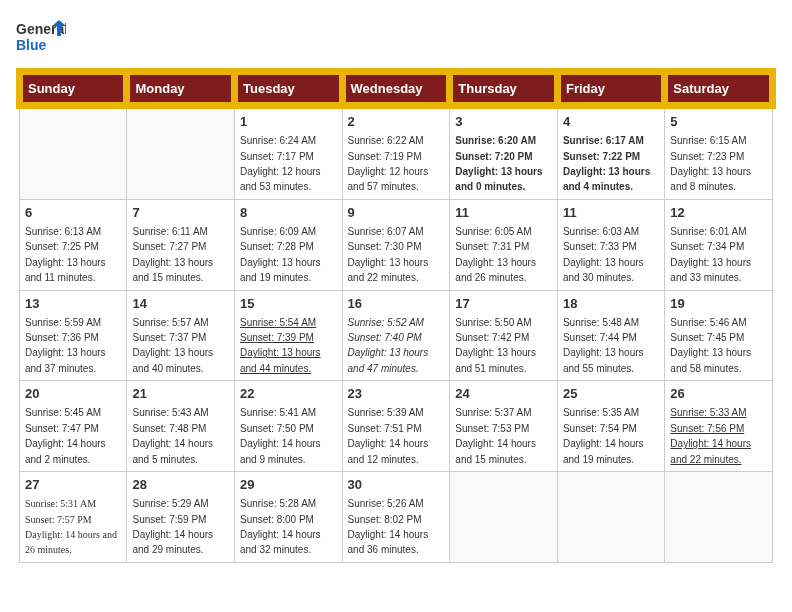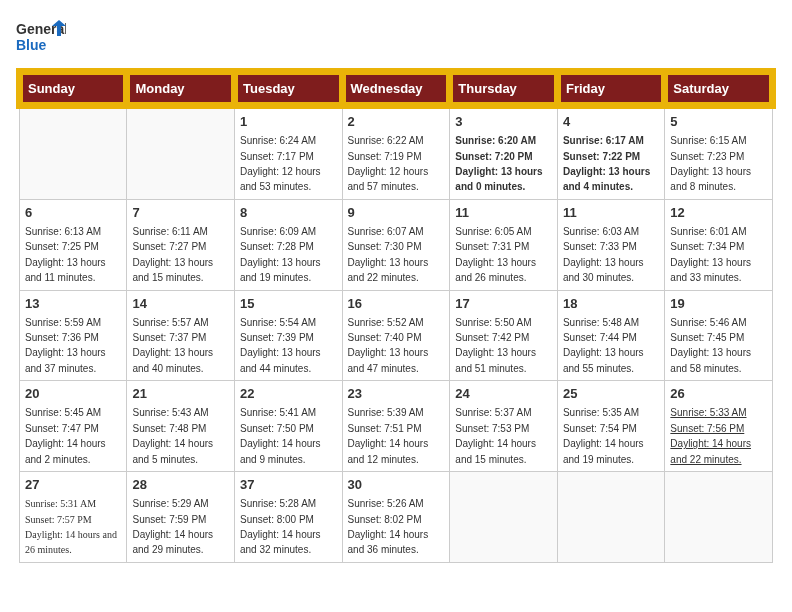--- a/index.html
+++ b/index.html
@@ -145,24 +145,24 @@
 Sunset: 7:34 PM
 Daylight: 13 hours and 33 minutes.</span></td>
       </tr>
       <tr class="week-row">
         <td><span class="day-num">13</span><span class="day-info" style="white-space: pre-line;">Sunrise: 5:59 AM
 Sunset: 7:36 PM
 Daylight: 13 hours and 37 minutes.</span></td>
         <td><span class="day-num">14</span><span class="day-info" style="white-space: pre-line;">Sunrise: 5:57 AM
 Sunset: 7:37 PM
 Daylight: 13 hours and 40 minutes.</span></td>
-        <td><span class="day-num">15</span><span class="day-info" style="white-space: pre-line;">Sunrise: 5:54 AM
+        <td><span class="day-num">15</span><span class="day-info" style="white-space: pre-line; text-decoration: underline;">Sunrise: 5:54 AM
 Sunset: 7:39 PM
 Daylight: 13 hours and 44 minutes.</span></td>
-        <td><span class="day-num">16</span><span class="day-info" style="white-space: pre-line;">Sunrise: 5:52 AM
+        <td><span class="day-num">16</span><span class="day-info" style="white-space: pre-line; font-style: italic;">Sunrise: 5:52 AM
 Sunset: 7:40 PM
 Daylight: 13 hours and 47 minutes.</span></td>
         <td><span class="day-num">17</span><span class="day-info" style="white-space: pre-line;">Sunrise: 5:50 AM
 Sunset: 7:42 PM
 Daylight: 13 hours and 51 minutes.</span></td>
         <td><span class="day-num">18</span><span class="day-info" style="white-space: pre-line;">Sunrise: 5:48 AM
 Sunset: 7:44 PM
 Daylight: 13 hours and 55 minutes.</span></td>
         <td><span class="day-num">19</span><span class="day-info" style="white-space: pre-line;">Sunrise: 5:46 AM
 Sunset: 7:45 PM
@@ -191,21 +191,21 @@
 Sunset: 7:56 PM
 Daylight: 14 hours and 22 minutes.</span></td>
       </tr>
       <tr class="week-row">
         <td><span class="day-num">27</span><span class="day-info" style="white-space: pre-line; font-family: Liberation Serif, serif;">Sunrise: 5:31 AM
 Sunset: 7:57 PM
 Daylight: 14 hours and 26 minutes.</span></td>
         <td><span class="day-num">28</span><span class="day-info" style="white-space: pre-line;">Sunrise: 5:29 AM
 Sunset: 7:59 PM
 Daylight: 14 hours and 29 minutes.</span></td>
-        <td><span class="day-num">37</span><span class="day-info" style="white-space: pre-line; text-align: right;">Sunrise: 5:28 AM
+        <td><span class="day-num">29</span><span class="day-info" style="white-space: pre-line; text-align: right;">Sunrise: 5:28 AM
 Sunset: 8:00 PM
 Daylight: 14 hours and 32 minutes.</span></td>
         <td><span class="day-num">30</span><span class="day-info" style="white-space: pre-line;">Sunrise: 5:26 AM
 Sunset: 8:02 PM
 Daylight: 14 hours and 36 minutes.</span></td>
         <td class="empty"></td>
         <td class="empty"></td>
         <td class="empty"></td>
       </tr>
     </tbody>

